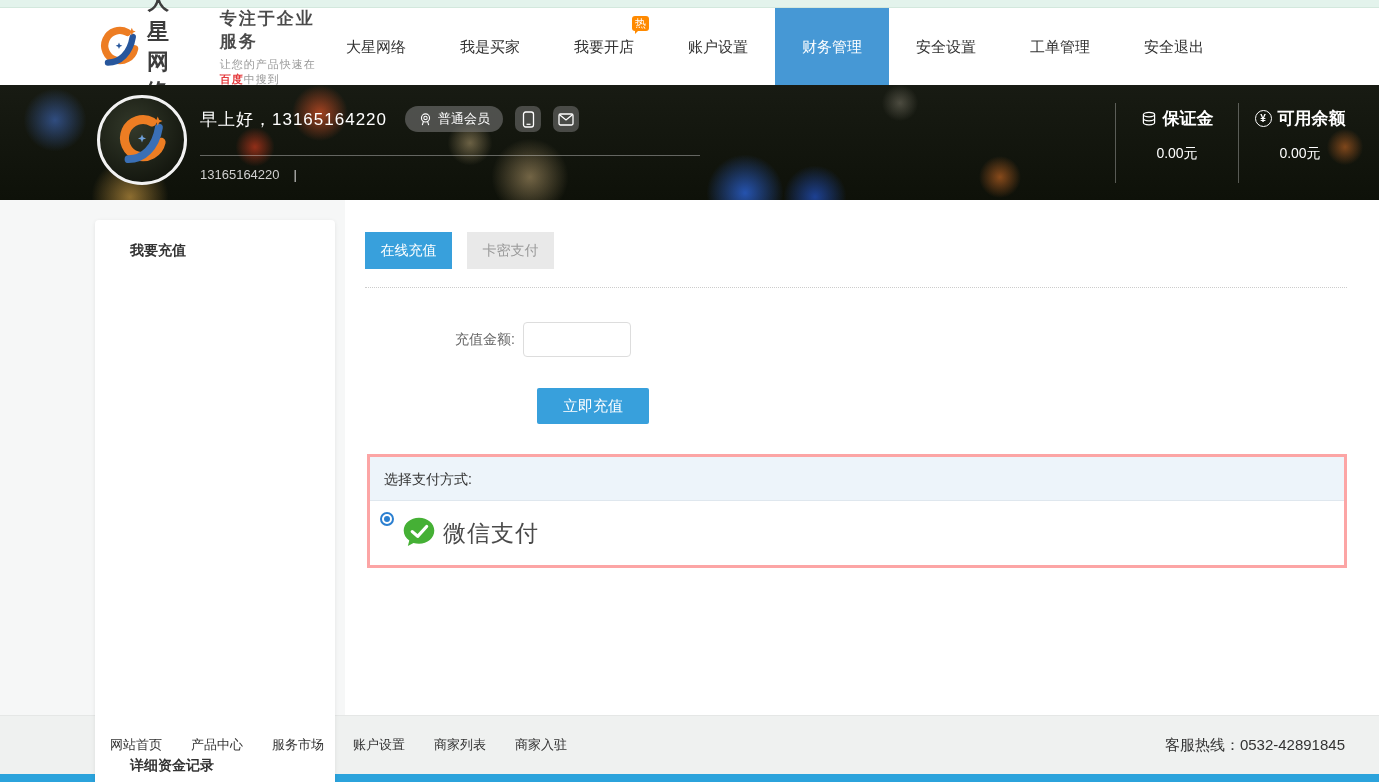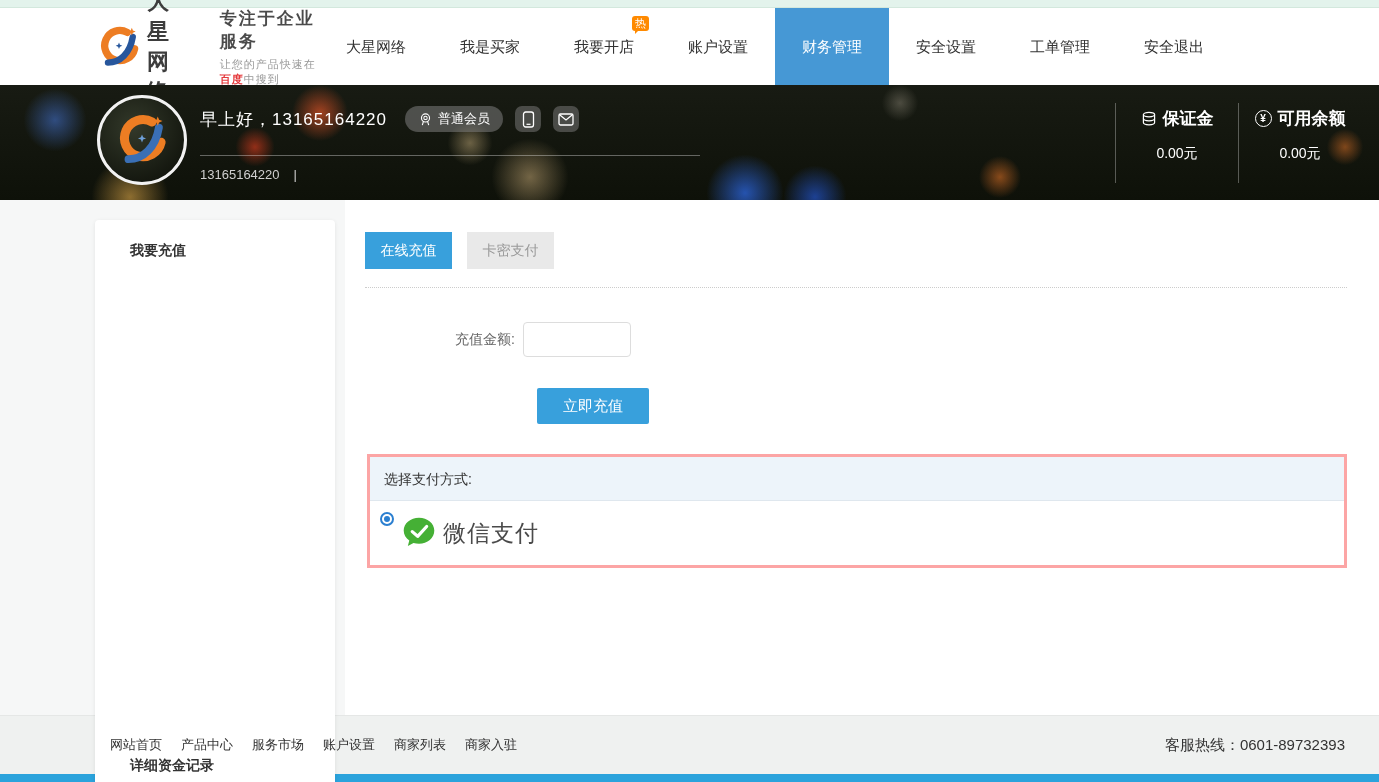--- a/index.html
+++ b/index.html
@@ -91,21 +91,21 @@
   .pay-body { height:64px; position:relative; display:flex; align-items:center; background:#fff; }
   .radio { position:absolute; left:10px; top:11px; width:14px; height:14px; border-radius:50%;
     border:2px solid #2b7fd0; background:#fff; cursor:pointer; }
   .radio::after { content:""; position:absolute; left:2px; top:2px; width:6px; height:6px; border-radius:50%; background:#2b7fd0; }
   .wechat { display:flex; align-items:center; margin-left:31px; cursor:pointer; }
   .wechat svg { width:36px; height:36px; }
   .wechat-label { font-size:23px; color:#4a4a4a; margin-left:6px; letter-spacing:1px; }
 
   
   .site-footer { height:59px; background:#eff1f0; border-top:1px solid #e5e7e6; display:flex; align-items:center; }
-  .footer-links { display:flex; gap:19px; margin-left:110px; }
+  .footer-links { display:flex; gap:29px; margin-left:110px; }
   .footer-link { font-size:13px; color:#333; cursor:pointer; white-space:nowrap; }
   .hotline { margin-left:auto; margin-right:34px; font-size:15px; color:#333; }
   .bottom-strip { height:8px; background:#2ba3dc; }
 </style>
 </head>
 <body>
 
 <div class="top-strip"></div>
 
 <header class="site-header">
@@ -236,15 +236,15 @@
 
 <footer class="site-footer">
   <div class="footer-links">
     <span class="footer-link">网站首页</span>
     <span class="footer-link">产品中心</span>
     <span class="footer-link">服务市场</span>
     <span class="footer-link">账户设置</span>
     <span class="footer-link">商家列表</span>
     <span class="footer-link">商家入驻</span>
   </div>
-  <div class="hotline">客服热线：0601-89732393</div>
+  <div class="hotline">客服热线：0532-42891845</div>
 </footer>
 <div class="bottom-strip"></div>
 
 </body></html>

